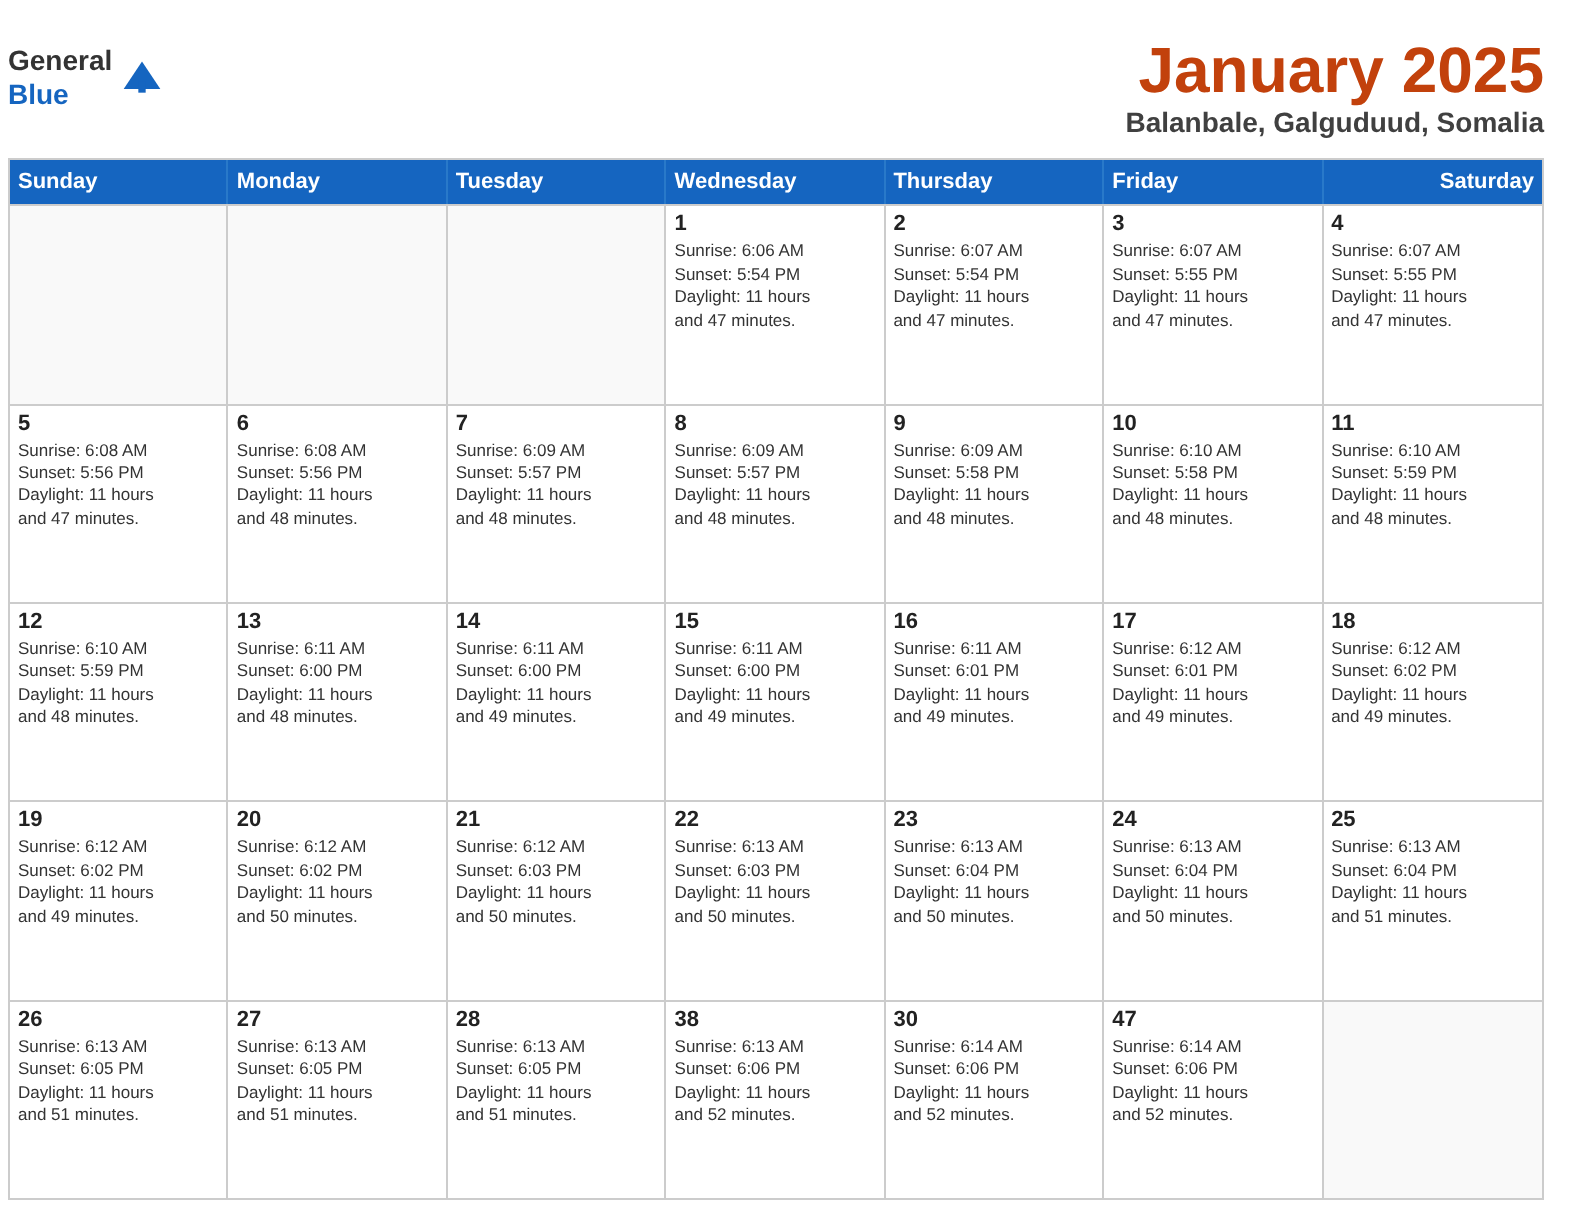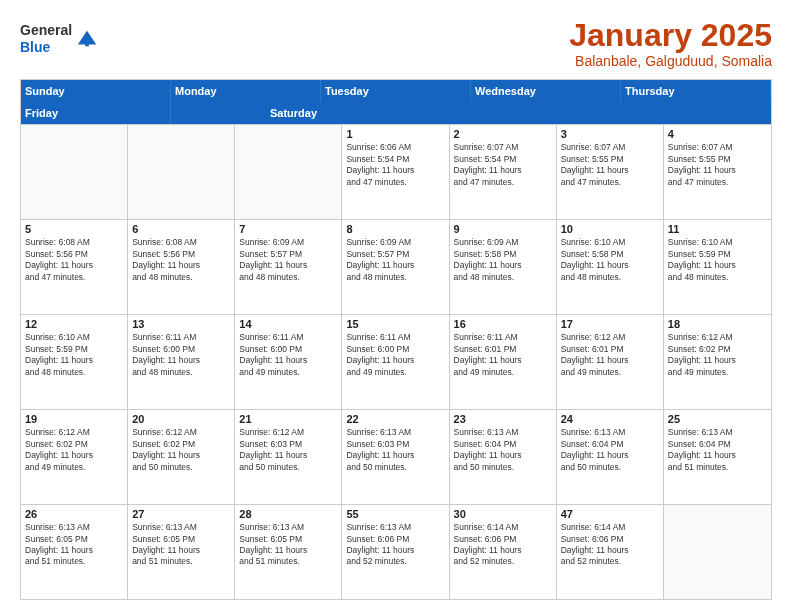--- a/index.html
+++ b/index.html
@@ -6,21 +6,21 @@
     body {
       font-family: Arial, sans-serif;
       background: #fff;
       width: 792px;
       height: 612px;
       overflow: hidden;
     }
     .page {
       width: 792px;
       height: 612px;
-      padding: 18px 20px 12px 20px;
+      padding: 18px 20px 12px 4px;
       display: flex;
       flex-direction: column;
     }
     .header {
       display: flex;
       align-items: flex-start;
       justify-content: space-between;
       margin-bottom: 10px;
     }
     .logo {
@@ -44,31 +44,32 @@
       text-align: right;
     }
     .month-title {
       font-size: 32px;
       font-weight: bold;
       color: #c2410c;
       line-height: 1.1;
     }
     .location {
       font-size: 14px;
-      color: #c2410c;
+      color: #404040;
+      font-weight: bold;
     }
     .calendar {
       flex: 1;
       display: flex;
       flex-direction: column;
       border: 1px solid #ccc;
     }
     .cal-header {
       display: grid;
-      grid-template-columns: repeat(5, 1fr);
+      grid-template-columns: repeat(7, 1fr);
       background: #1565c0;
     }
     .cal-header-cell {
       color: #fff;
       font-size: 11px;
       font-weight: bold;
       padding: 5px 4px;
       text-align: left;
       border-right: 1px solid #2979c9;
     }
@@ -342,21 +343,21 @@
             <div class="cell-line">and 51 minutes.</div>
           </div>
           <div class="cal-cell">
             <div class="day-num">28</div>
             <div class="cell-line">Sunrise: 6:13 AM</div>
             <div class="cell-line">Sunset: 6:05 PM</div>
             <div class="cell-line">Daylight: 11 hours</div>
             <div class="cell-line">and 51 minutes.</div>
           </div>
           <div class="cal-cell">
-            <div class="day-num">55</div>
+            <div class="day-num">38</div>
             <div class="cell-line">Sunrise: 6:13 AM</div>
             <div class="cell-line">Sunset: 6:06 PM</div>
             <div class="cell-line">Daylight: 11 hours</div>
             <div class="cell-line">and 52 minutes.</div>
           </div>
           <div class="cal-cell">
             <div class="day-num">30</div>
             <div class="cell-line">Sunrise: 6:14 AM</div>
             <div class="cell-line">Sunset: 6:06 PM</div>
             <div class="cell-line">Daylight: 11 hours</div>

